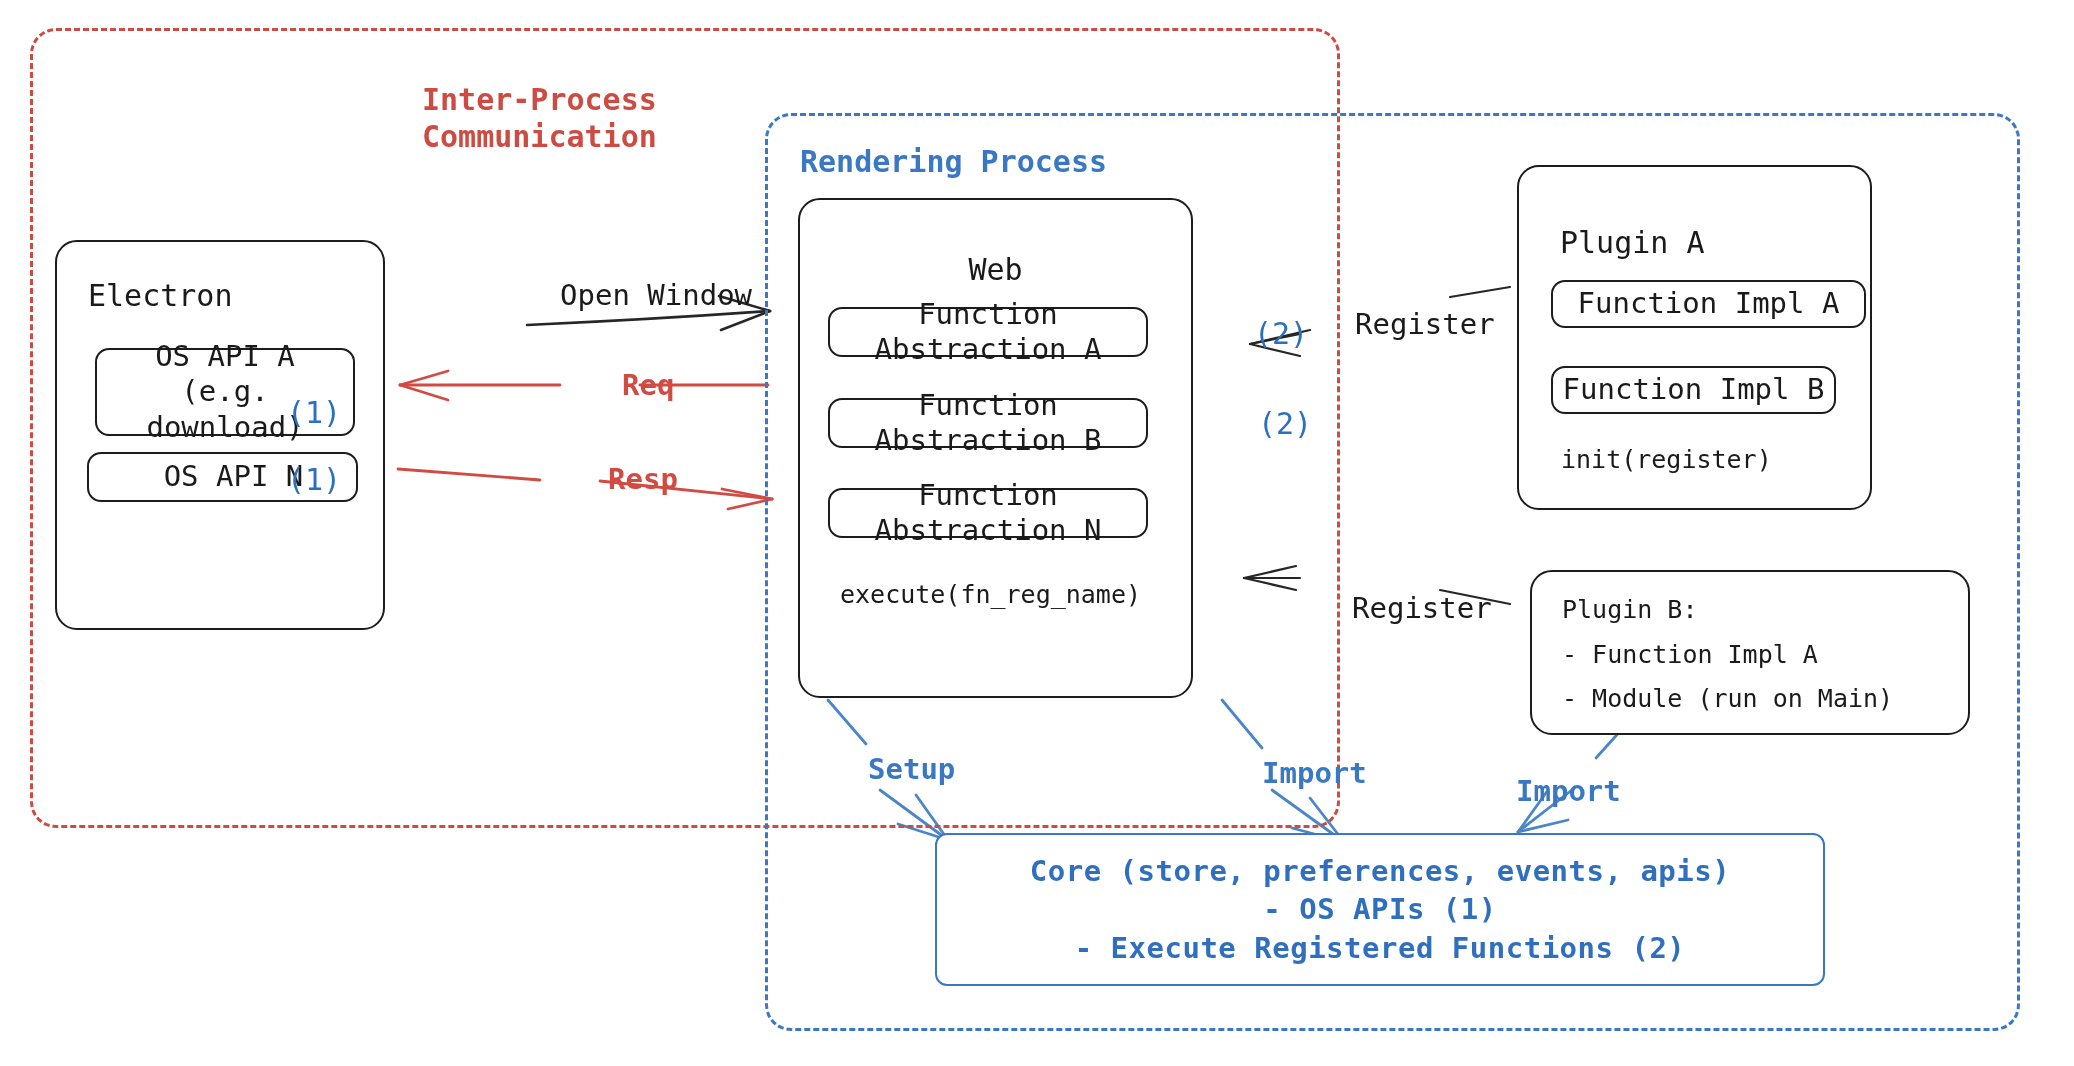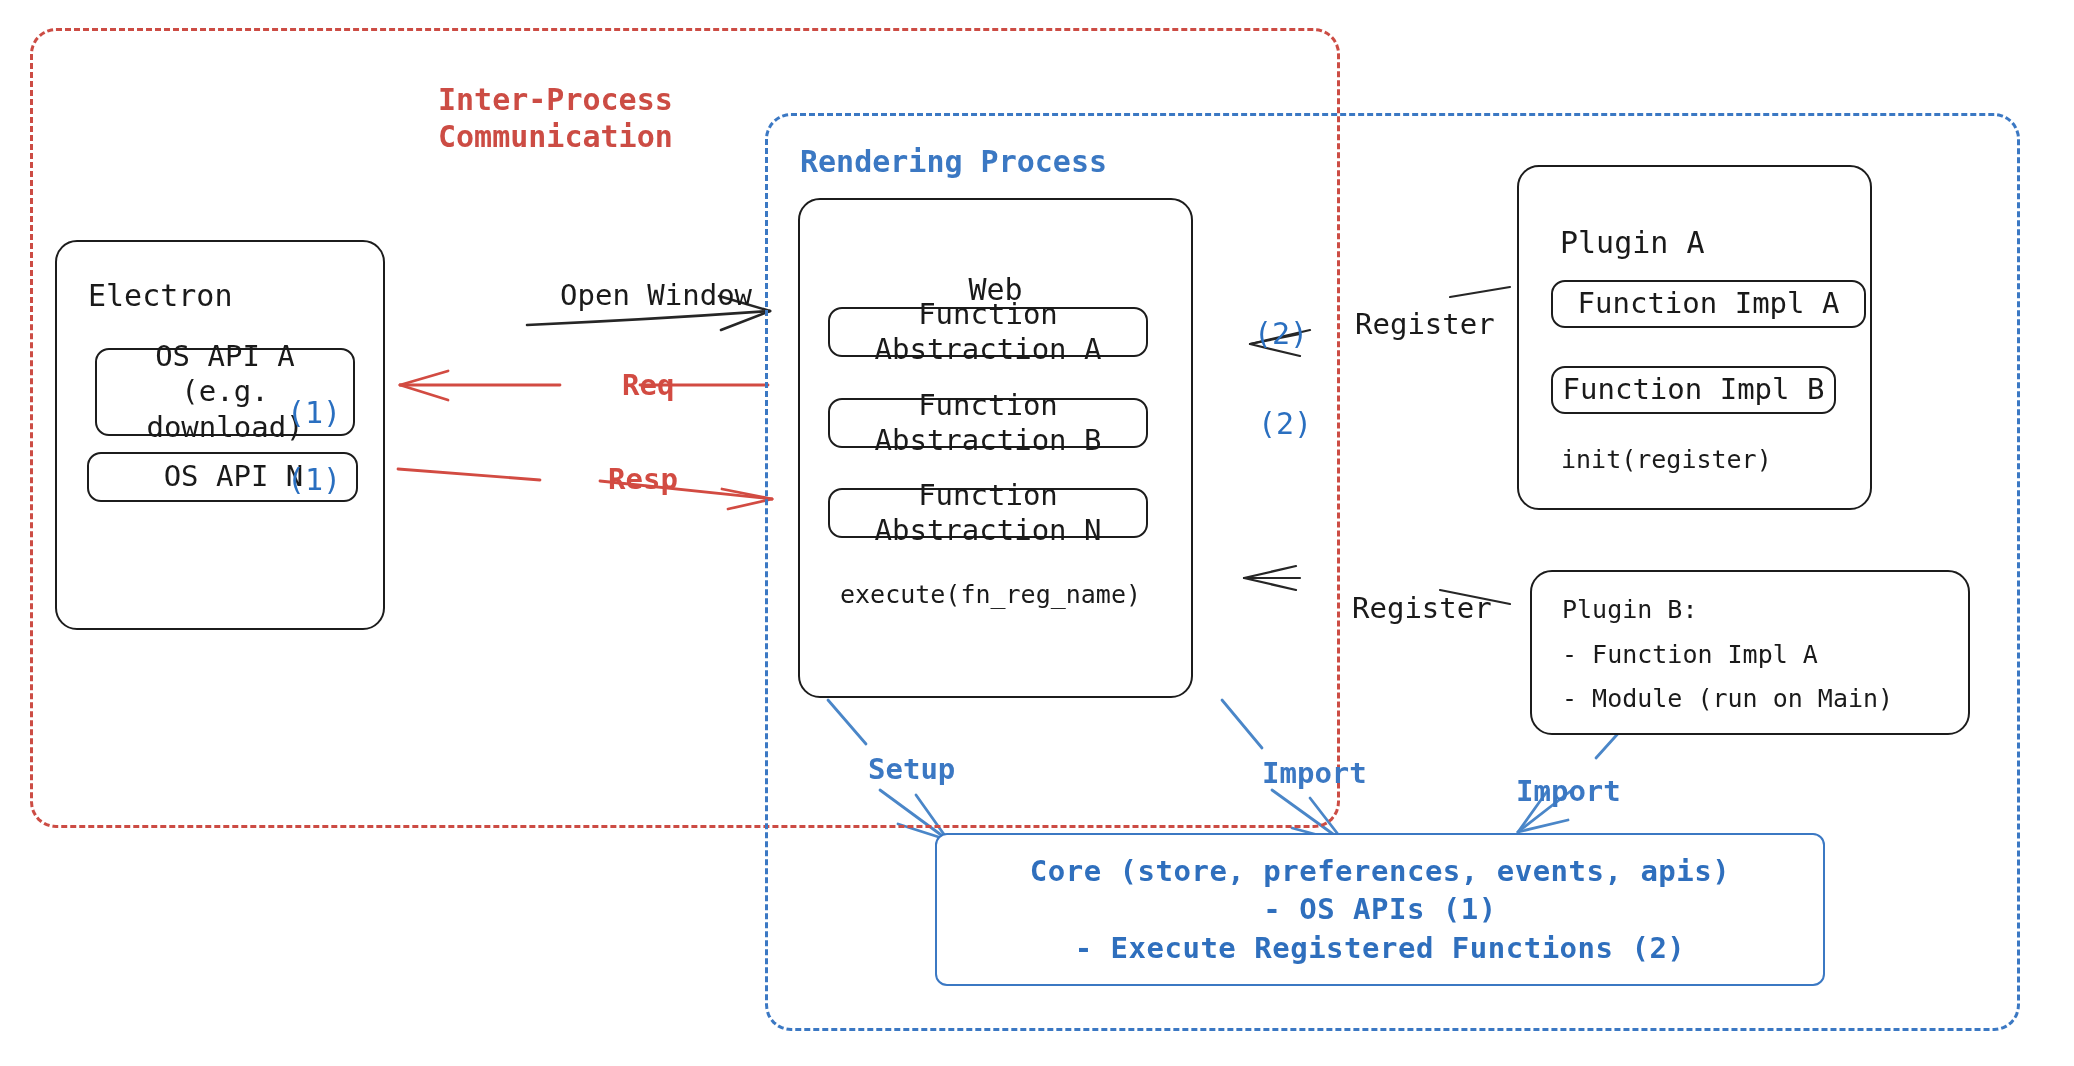--- a/index.html
+++ b/index.html
@@ -20,21 +20,20 @@
   }
   #sketch {
     position: absolute;
     left: 0; top: 0;
     width: 2074px;
     height: 1066px;
     pointer-events: none;
   }
   .ctr {
     text-align: center;
-    margin-top: 20px;
   }
   
   .dashed-zone {
     position: absolute;
     box-sizing: border-box;
     border-style: dashed;
     border-width: 3px;
     border-radius: 26px;
     background: transparent;
   }
@@ -177,21 +176,21 @@
     <path class="ln blu" d="M 1344 842 L 1310 798"></path>
     <path class="ln blu" d="M 1344 842 L 1292 828"></path>
 
     <path class="ln blu" d="M 1632 718 L 1596 758"></path>
     <path class="ln blu" d="M 1572 790 L 1518 832"></path>
     <path class="ln blu" d="M 1518 832 L 1568 820"></path>
     <path class="ln blu" d="M 1518 832 L 1548 790"></path>
   </svg>
 
   <div class="dashed-zone" id="ipc-zone" style="left:30px; top:28px; width:1310px; height:800px;"></div>
-  <div class="zone-title" id="ipc-title" style="left:422px; top:82px;margin-left:16px;">Inter-Process
+  <div class="zone-title" id="ipc-title" style="left:422px; top:82px;">Inter-Process
 Communication</div>
 
   <div class="dashed-zone" id="render-zone" style="left:765px; top:113px; width:1255px; height:918px;"></div>
   <div class="zone-title" id="render-title" style="left:800px; top:144px;">Rendering Process</div>
 
   <div class="box" style="left:55px; top:240px; width:330px; height:390px;"></div>
   <div class="box-title" style="left:88px; top:278px;">Electron</div>
 
   <div class="inner-box" style="left:95px; top:348px; width:260px; height:88px;">
     <span>OS API A (e.g.

